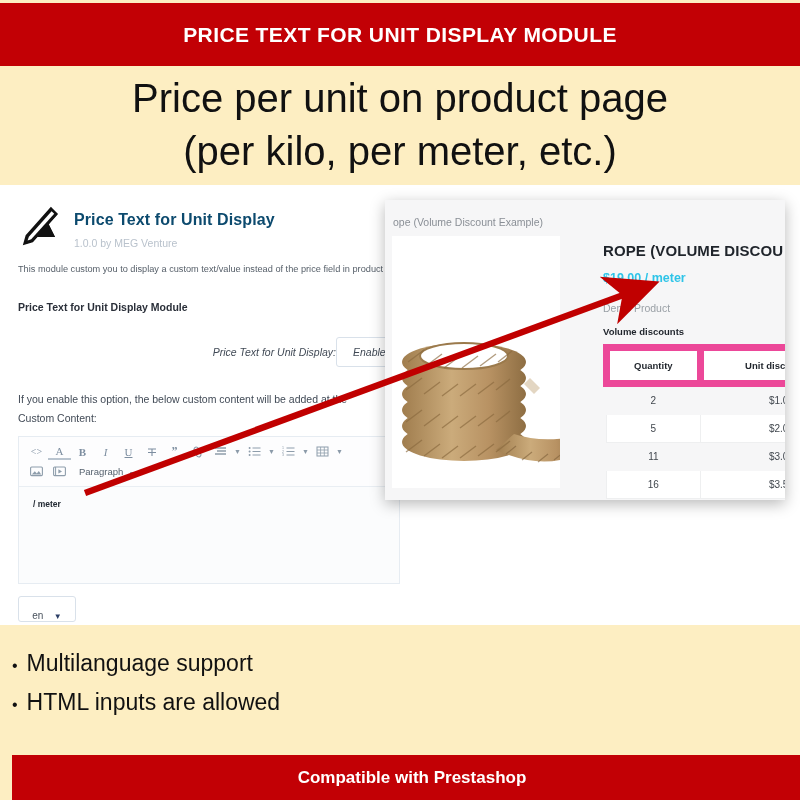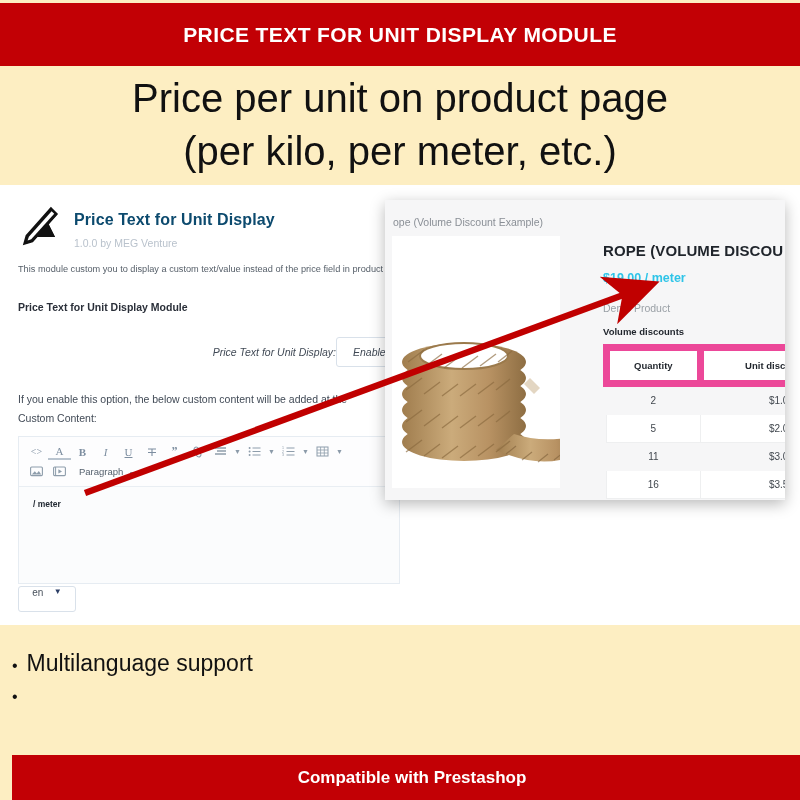--- a/index.html
+++ b/index.html
@@ -91,22 +91,22 @@
     color:#8b9aa9; font-size: 7px; }
   .tb-para {
     display: flex; align-items: flex-end; gap: 5px; margin-left: 8px;
     font-size: 9.5px; color: #55616e; font-family: "Liberation Sans", sans-serif;
   }
   .editor-body {
     height: 96px; background: #fbfcfd; padding: 12px 14px;
     font-size: 8.5px; color: #222a33; font-weight: bold;
   }
   .lang-select {
-    margin-top: 2px; width: 58px; height: 26px; border: 1px solid #d9e1ea;
-    border-radius: 3px; background: #ffffff; display: flex; align-items: flex-start;
+    margin-top: 12px; width: 58px; height: 26px; border: 1px solid #d9e1ea;
+    border-radius: 3px; background: #ffffff; display: flex; align-items: flex-end;
     justify-content: space-around; padding: 0 8px;
     font-size: 10px; color: #48515c;
   }
   .lang-caret { color: #2c3e66; font-size: 8px; }
 
   
   .front {
     position: absolute; left: 385px; top: 15px; width: 400px; height: 300px;
     background: #f6f6f7; box-shadow: 0 4px 14px rgba(0,0,0,0.28);
     overflow: hidden;
@@ -382,20 +382,21 @@
 
   </div>
 
   <div class="features">
     <div class="feature-item">
       <span class="feature-bullet">•</span>
       <span>Multilanguage support</span>
     </div>
     <div class="feature-item">
       <span class="feature-bullet">•</span>
+      <span>HTML inputs are allowed</span>
     </div>
   </div>
 
   <div class="footer">
     <div class="footer-text">Compatible with Prestashop</div>
   </div>
 
 </div>
 
 </body></html>

